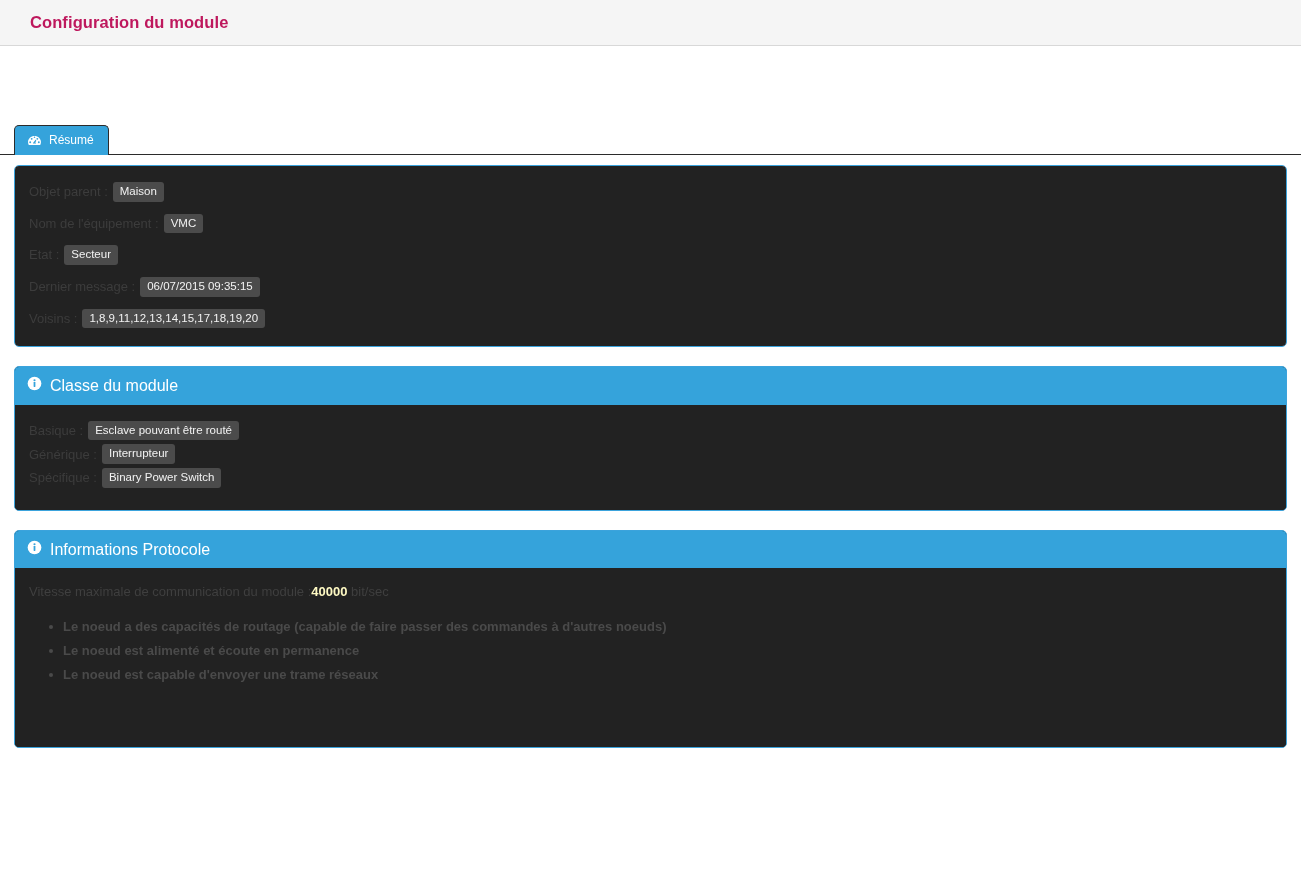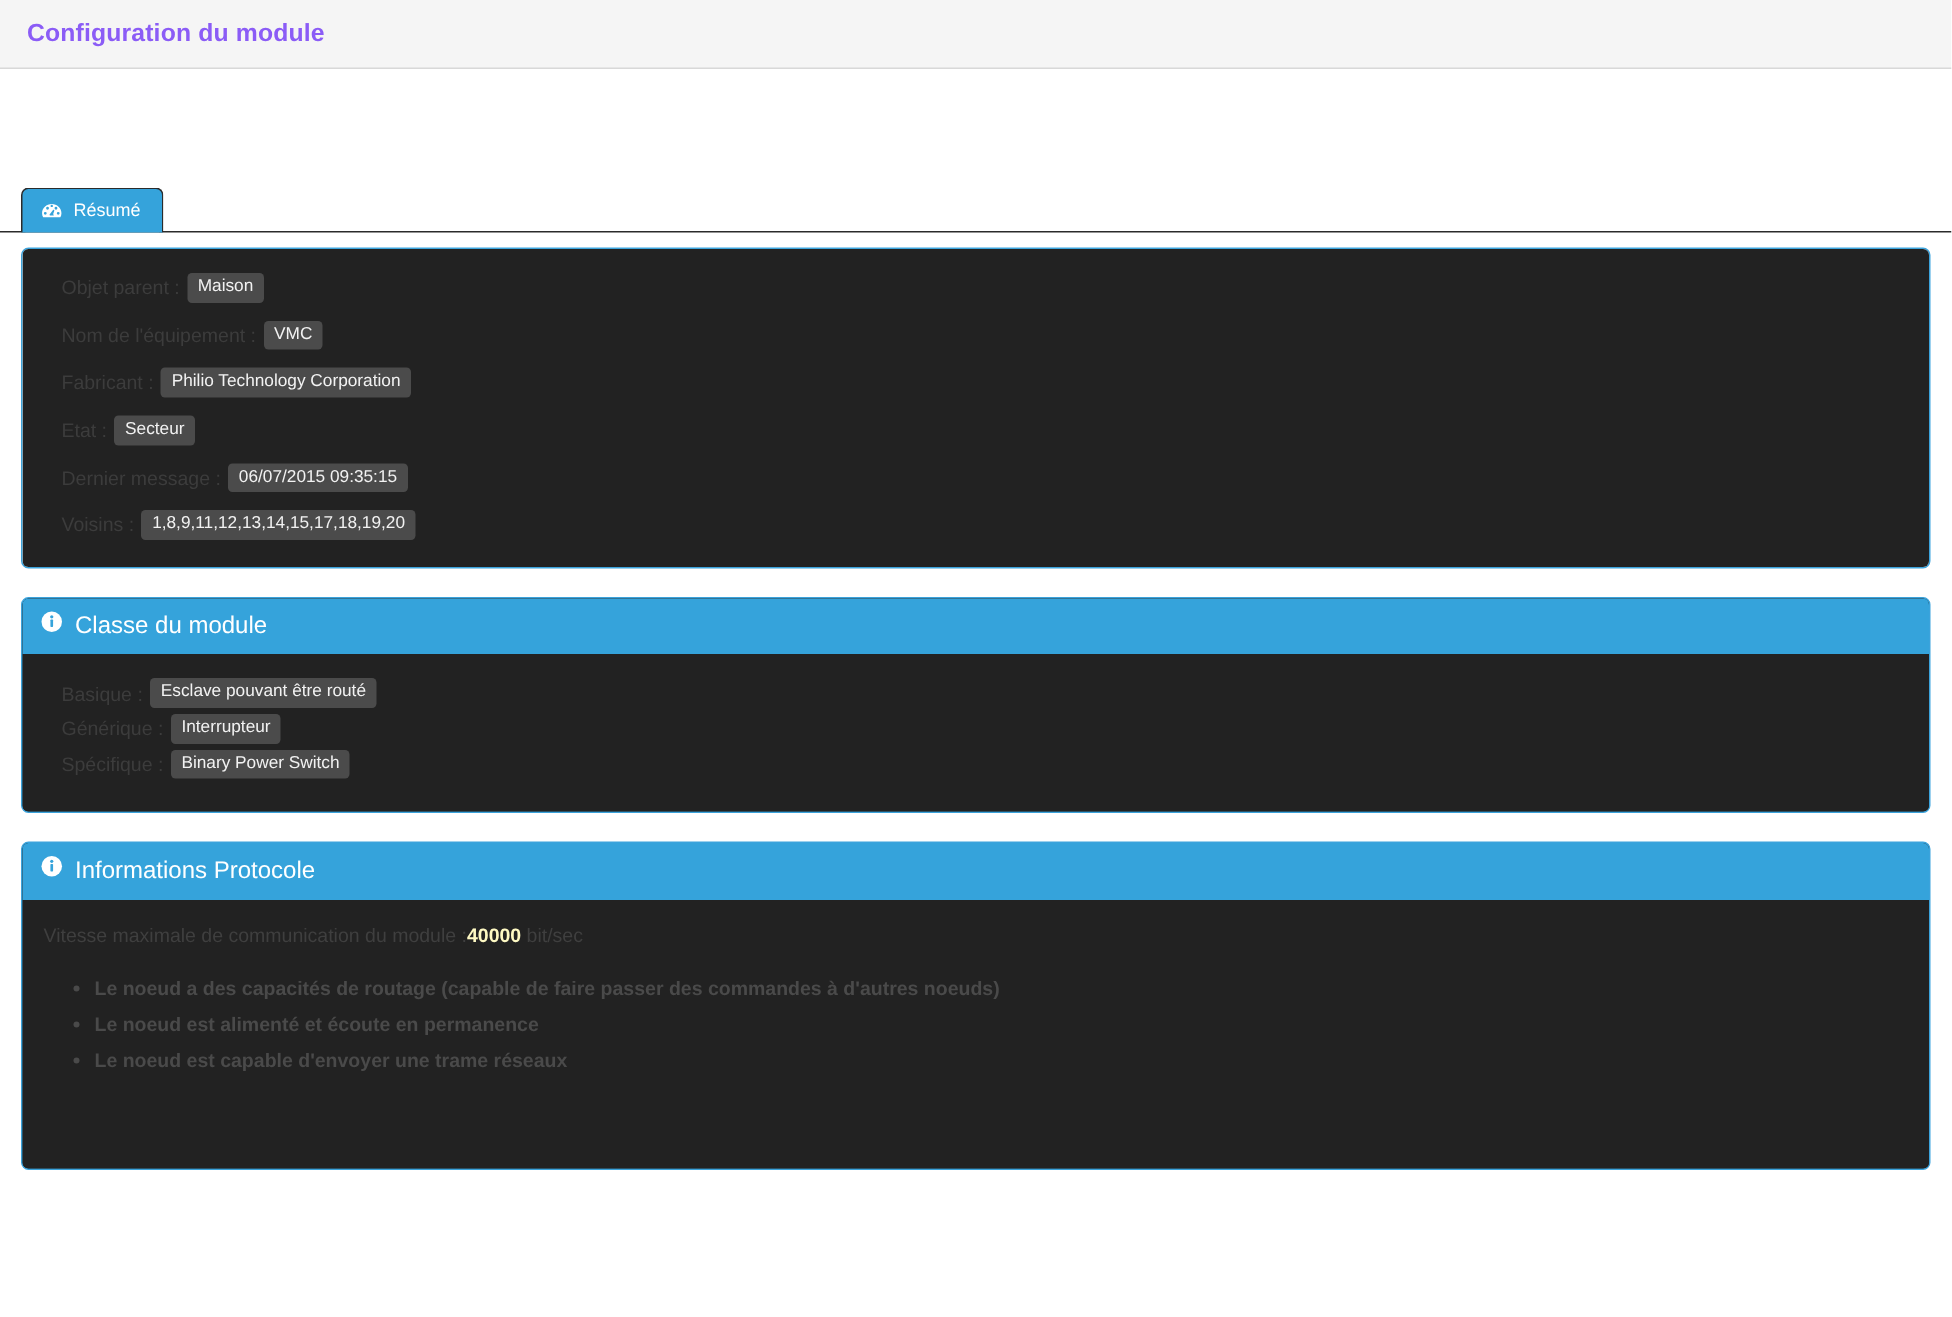--- a/index.html
+++ b/index.html
@@ -21,24 +21,24 @@
   
   .page-header {
     height: 46px;
     background: #f5f5f5;
     border-bottom: 1px solid #d8d8d8;
     display: flex;
     align-items: center;
     padding: 0 14px;
   }
   .page-header h1 {
-    margin: 4px;
+    margin: 16px;
     font-size: 16.5px;
     font-weight: bold;
-    color: #8b5cf6;
+    color: #be185d;
     letter-spacing: 0.1px;
   }
 
   
   .tab-strip {
     margin-top: 76px;
     padding-left: 14px;
     display: flex;
     align-items: flex-end;
     border-bottom: 1px solid #2b2b2b;
@@ -98,21 +98,20 @@
     margin-bottom: 12px;
     line-height: 1.5;
   }
   .row:last-child { margin-bottom: 0; }
   .row.tight { margin-bottom: 4px; }
   .lbl {
     color: #3c3c3c;
     font-size: 13px;
     margin-right: 5px;
     white-space: nowrap;
-    margin-left: 12px;
   }
   .lbl.gap-left { margin-left: 12px; }
   .badge {
     display: inline-block;
     background: #4b4b4b;
     color: #f2f2f2;
     font-size: 11.5px;
     font-weight: normal;
     border-radius: 3px;
     padding: 3px 7px 4px 7px;
@@ -183,24 +182,20 @@
         <span class="lbl">Objet parent :</span>
         <span class="badge">Maison</span>
       </div>
 
       <div class="row">
         <span class="lbl">Nom de l'équipement :</span>
         <span class="badge">VMC</span>
       </div>
 
 
-      <div class="row">
-        <span class="lbl">Fabricant :</span>
-        <span class="badge">Philio Technology Corporation</span>
-      </div>
 
 
 
       <div class="row">
         <span class="lbl">Etat :</span>
         <span class="badge">Secteur</span>
       </div>
 
       <div class="row">
         <span class="lbl">Dernier message :</span>

